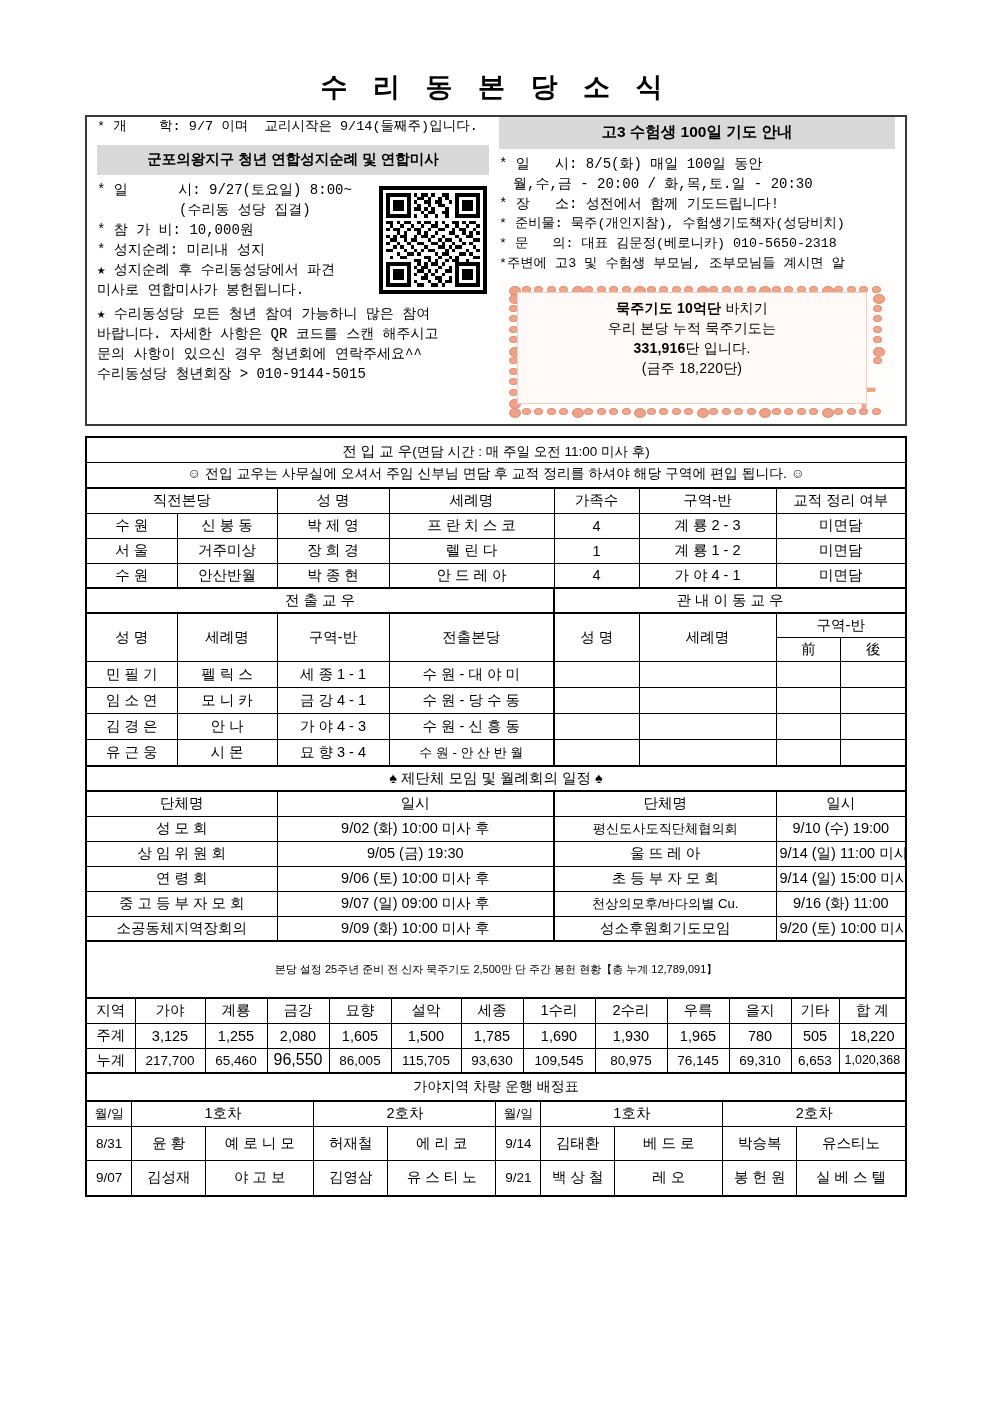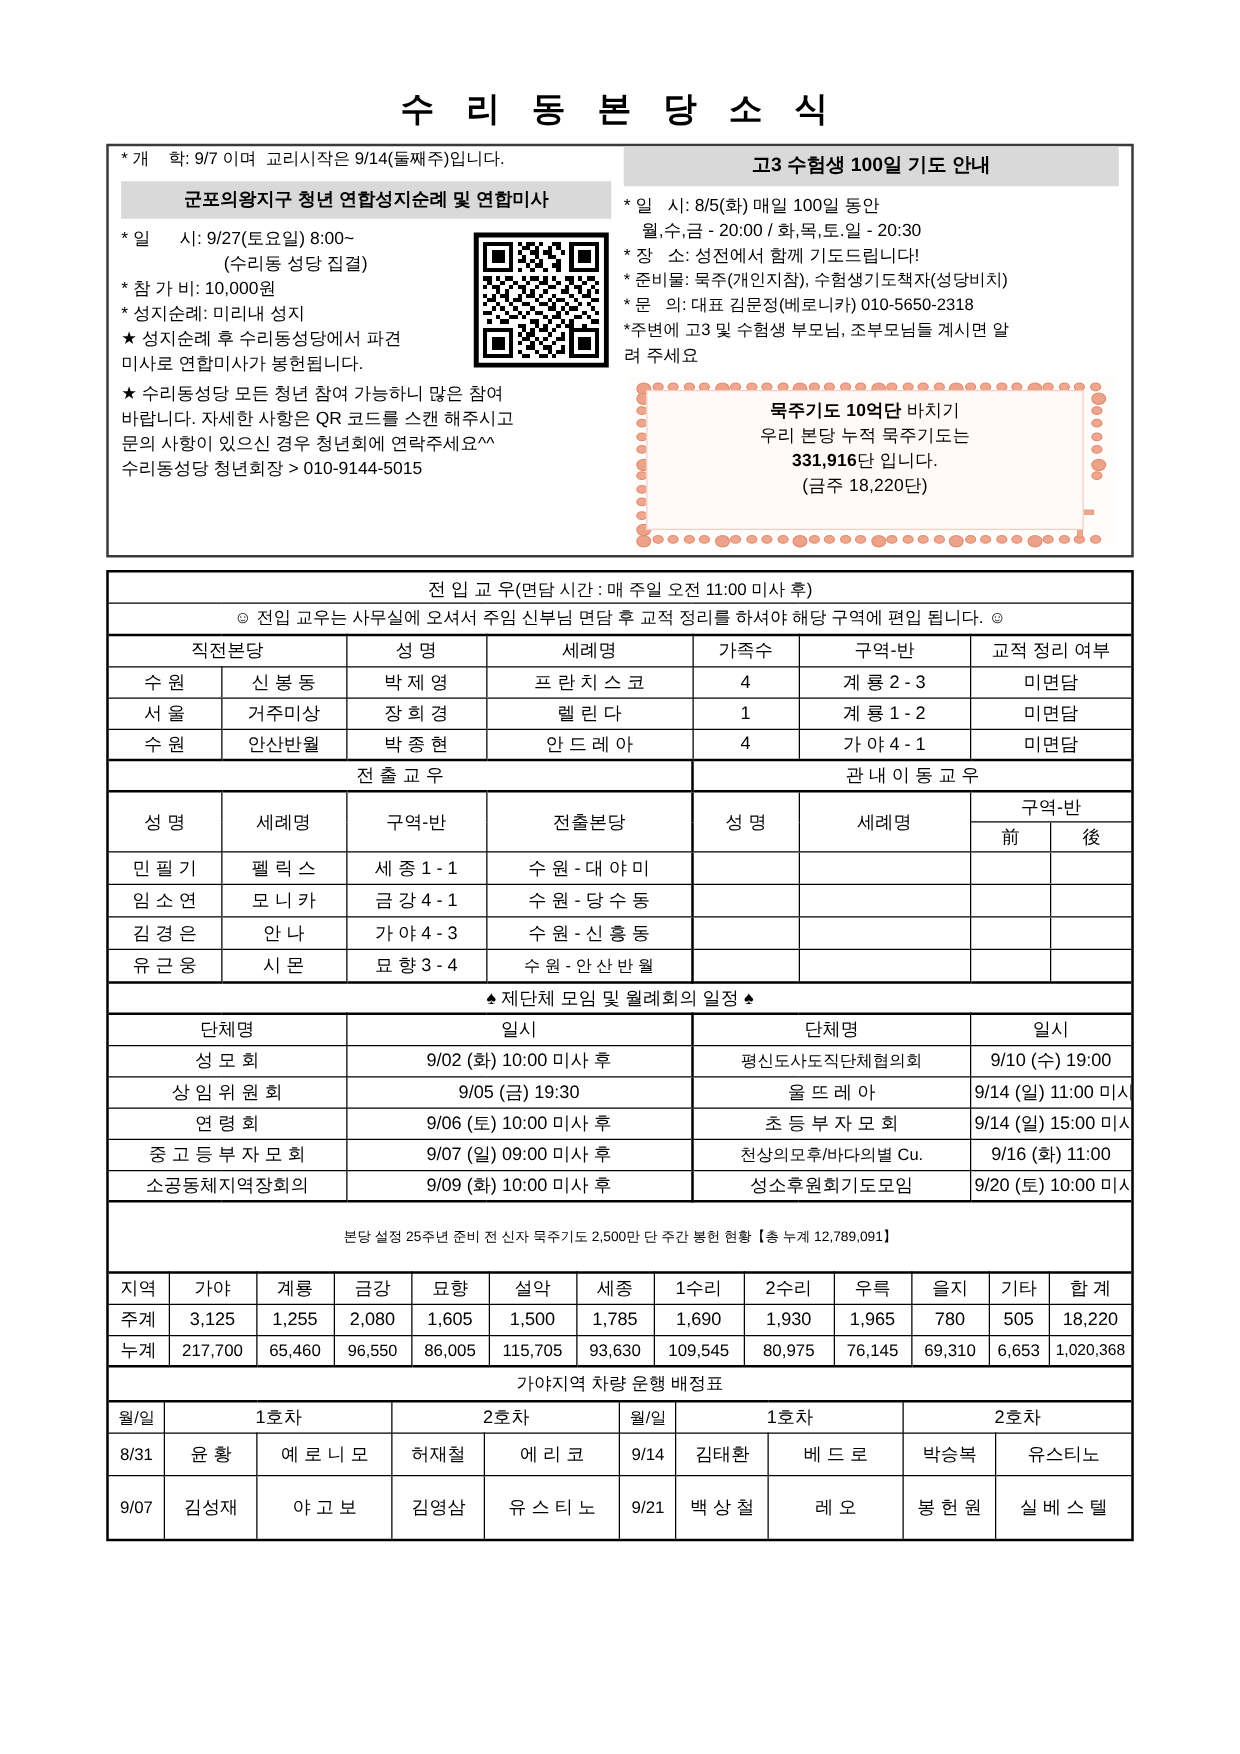--- a/index.html
+++ b/index.html
@@ -66,21 +66,21 @@
   .grayhdr{
     background:#d9d9d9;
     text-align:center;
     font-size:15.5px;font-weight:bold;
     padding:5px 4px 6px 4px;
     margin:0 0 5px 0;
     letter-spacing:0px;
   }
   .grayhdr.sm{font-size:14.5px;}
 
-  .line{font-size:14px;line-height:20px;white-space:pre;}
+  .line{font-size:14px;line-height:20px;white-space:pre;font-family:Liberation Mono, monospace;}
 
   .qr-row{display:flex;align-items:flex-start;}
   .qr-text{flex:1;}
   .qr{
     width:108px;height:108px;margin:6px 2px 0 4px;
     border:4px solid #000;box-sizing:border-box;background:#fff;
     flex:0 0 auto;
   }
   .qr svg{display:block;}
 
@@ -350,21 +350,20 @@
       </div>
 
       <div class="col-r">
         <div class="grayhdr">고3 수험생 100일 기도 안내</div>
         <div class="line">* 일   시: 8/5(화) 매일 100일 동안</div>
         <div class="line" style="padding-left:14px">월,수,금 - 20:00 / 화,목,토.일 - 20:30</div>
         <div class="line">* 장   소: 성전에서 함께 기도드립니다!</div>
         <div class="line" style="font-size:13.3px">* 준비물: 묵주(개인지참), 수험생기도책자(성당비치)</div>
         <div class="line" style="font-size:13.3px">* 문   의: 대표 김문정(베로니카) 010-5650-2318</div>
         <div class="line" style="font-size:13.3px">*주변에 고3 및 수험생 부모님, 조부모님들 계시면 알</div>
-        <div class="line">려 주세요</div>
 
         <div class="rosary-box">
           <div id="beadhost">
               <span class="bead big" style="left: 8px; top: 4px;"></span>
               <span class="bead" style="left: 20.5px; top: 4px;"></span>
               <span class="bead" style="left: 33px; top: 4px;"></span>
               <span class="bead" style="left: 45.5px; top: 4px;"></span>
               <span class="bead" style="left: 58px; top: 4px;"></span>
               <span class="bead big" style="left: 70.5px; top: 4px;"></span>
               <span class="bead" style="left: 83px; top: 4px;"></span>
@@ -701,21 +700,21 @@
           <td>1,930</td>
           <td>1,965</td>
           <td>780</td>
           <td>505</td>
           <td style="border-right:none">18,220</td>
         </tr>
         <tr>
           <td class="hdr" style="border-left:none;border-bottom:2.5px solid #000">누계</td>
           <td style="border-bottom:2.5px solid #000;font-size:13.5px">217,700</td>
           <td style="border-bottom:2.5px solid #000;font-size:13.5px">65,460</td>
-          <td style="border-bottom:2.5px solid #000;font-size:13px">96,550</td>
+          <td style="border-bottom:2.5px solid #000;font-size:16px">96,550</td>
           <td style="border-bottom:2.5px solid #000;font-size:13.5px">86,005</td>
           <td style="border-bottom:2.5px solid #000;font-size:13.5px">115,705</td>
           <td style="border-bottom:2.5px solid #000;font-size:13.5px">93,630</td>
           <td style="border-bottom:2.5px solid #000;font-size:13.5px">109,545</td>
           <td style="border-bottom:2.5px solid #000;font-size:13.5px">80,975</td>
           <td style="border-bottom:2.5px solid #000;font-size:13.5px">76,145</td>
           <td style="border-bottom:2.5px solid #000;font-size:13.5px">69,310</td>
           <td style="border-bottom:2.5px solid #000;font-size:13.5px">6,653</td>
           <td style="border-right:none;border-bottom:2.5px solid #000;font-size:12.5px">1,020,368</td>
         </tr>
@@ -755,21 +754,21 @@
           <td style="height:34px">에    리    코</td>
           <td style="height:34px;font-size:13.5px">9/14</td>
           <td class="dotted-r" style="height:34px">김태환</td>
           <td style="height:34px">베     드     로</td>
           <td class="dotted-r" style="height:34px">박승복</td>
           <td style="height:34px;border-right:none">유스티노</td>
         </tr>
         <tr>
           <td style="border-left:none;border-bottom:none;height:23px;font-size:13.5px">9/07</td>
           <td class="dotted-r" style="border-bottom:none;height:34px">김성재</td>
-          <td style="border-bottom:none;height:51px">야    고    보</td>
+          <td style="border-bottom:none;height:35px">야    고    보</td>
           <td class="dotted-r" style="border-bottom:none;height:34px">김영삼</td>
           <td style="border-bottom:none;height:34px">유 스 티 노</td>
           <td style="border-bottom:none;height:34px;font-size:13.5px">9/21</td>
           <td class="dotted-r" style="border-bottom:none;height:34px">백 상 철</td>
           <td style="border-bottom:none;height:34px">레                 오</td>
           <td class="dotted-r" style="border-bottom:none;height:34px">봉 헌 원</td>
           <td style="border-bottom:none;height:34px;border-right:none">실 베 스 텔</td>
         </tr>
       </tbody>
         </table>

